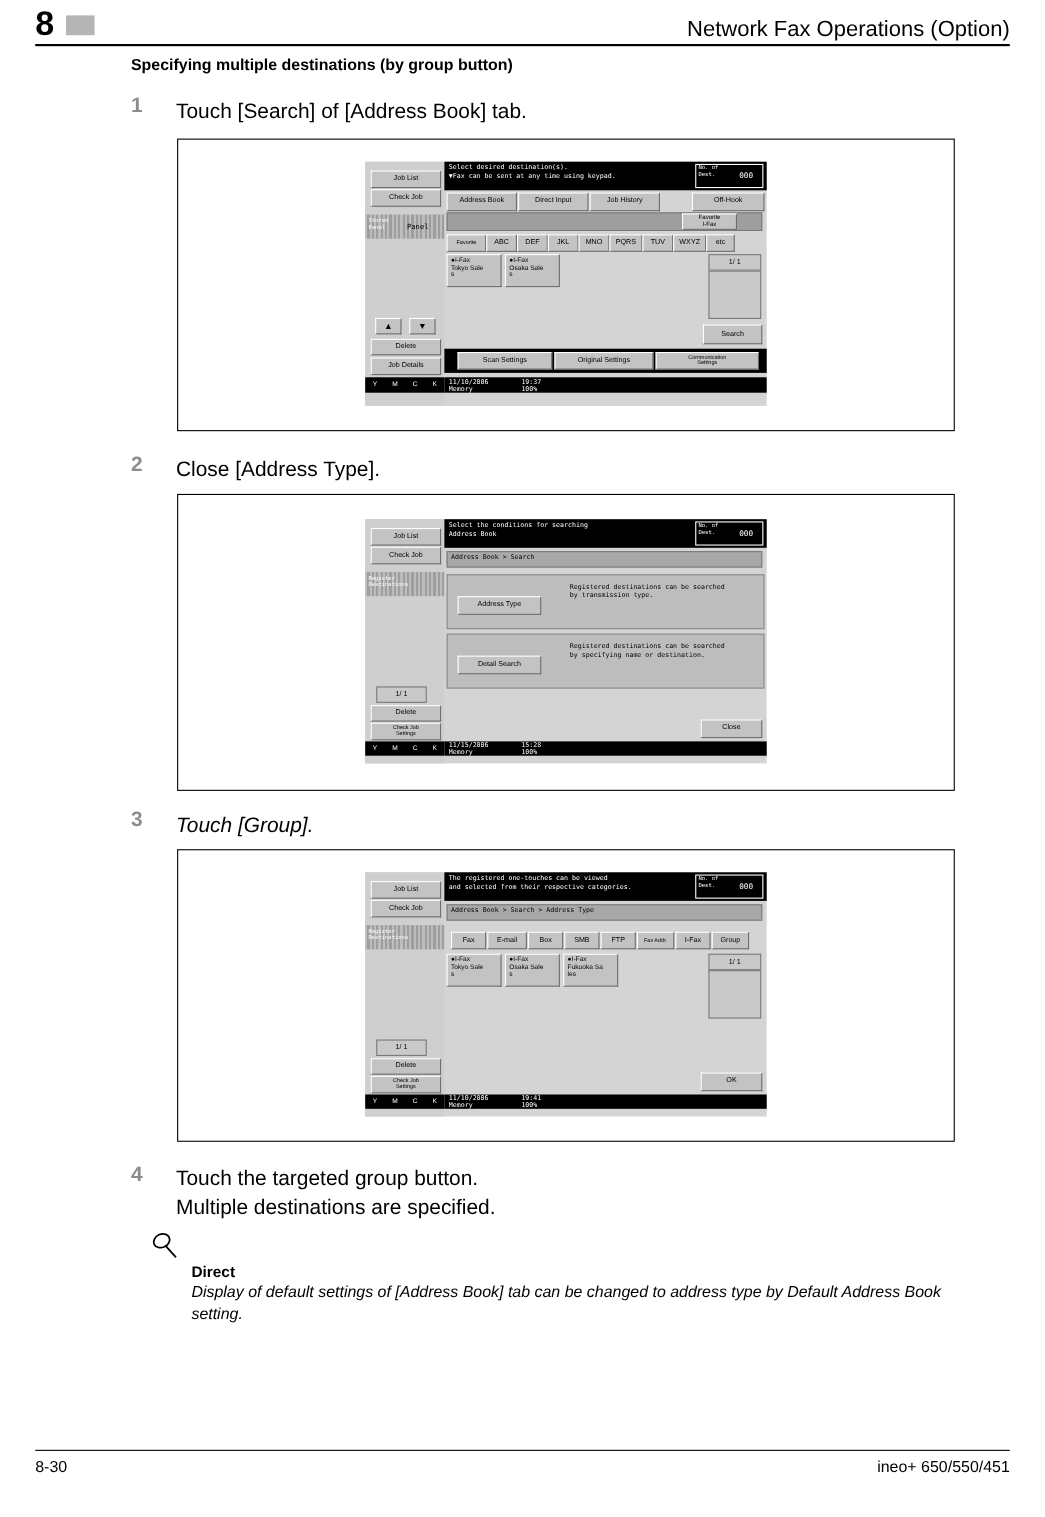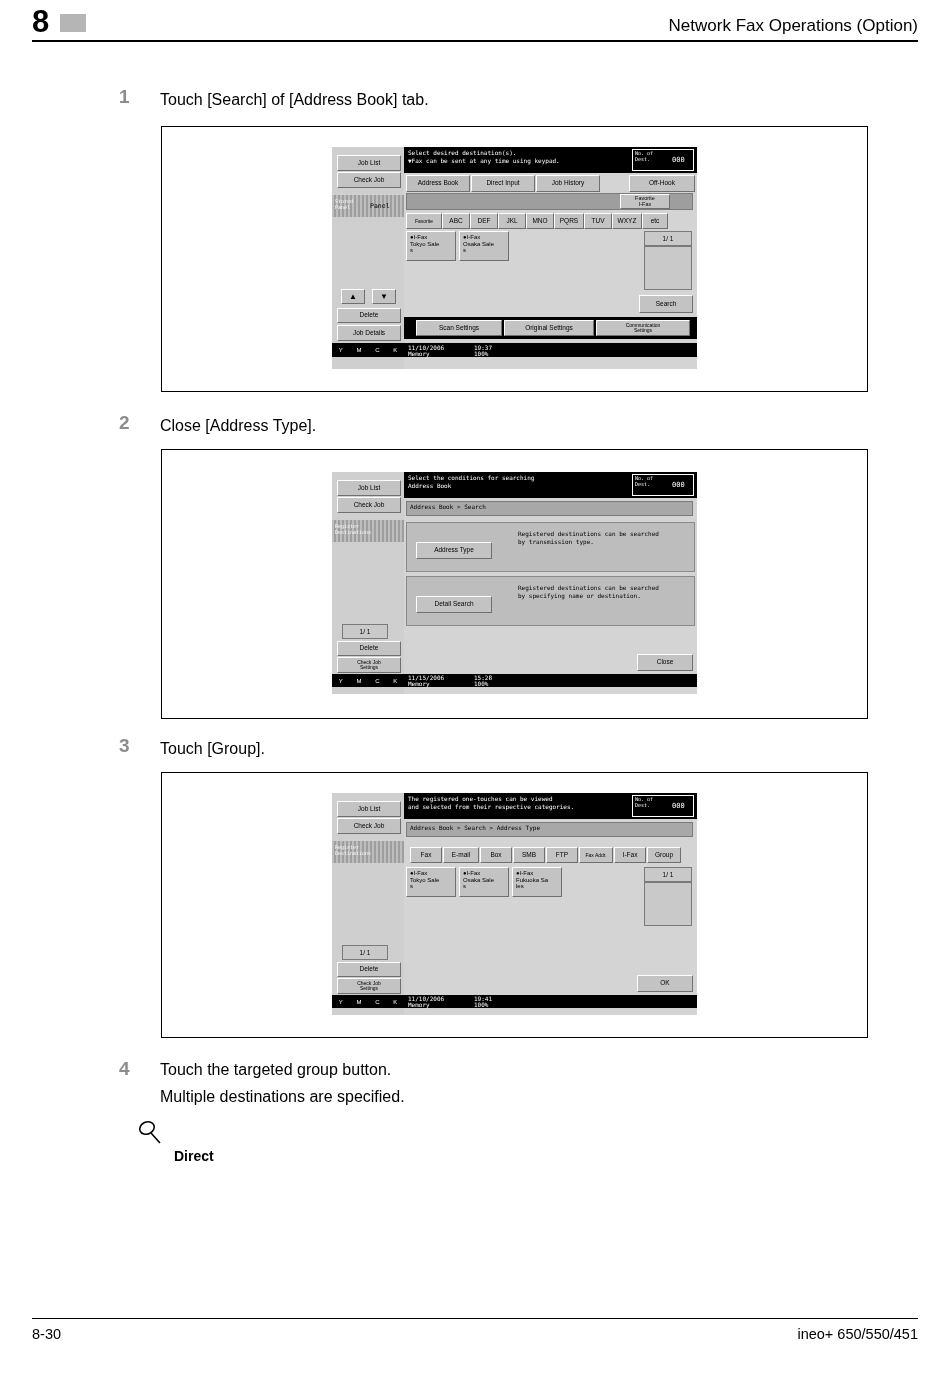--- a/index.html
+++ b/index.html
@@ -7,28 +7,28 @@
     width:950px;height:1379px;background:#ffffff;
     font-family:"Liberation Sans", sans-serif;
     color:#000;position:relative;overflow:hidden;
   }
   .page{position:absolute;inset:0;}
 
   
   .hdr{position:absolute;left:32px;top:10px;width:886px;height:34px;}
   .hdr-num{position:absolute;left:0;top:-6px;font-size:31px;font-weight:bold;letter-spacing:-1px;}
   .hdr-box{position:absolute;left:28px;top:4px;width:26px;height:18px;background:#b5b5b5;}
-  .hdr-title{position:absolute;right:0;top:6px;font-size:17px;}
+  .hdr-title{position:absolute;right:0;top:6px;font-size:20px;}
   .hdr-rule{position:absolute;left:0;top:30px;width:886px;height:2px;background:#000;}
 
   
   .sec-title{position:absolute;left:119px;top:52px;font-size:14.5px;font-weight:bold;}
 
   .stepnum{position:absolute;font-size:19px;font-weight:bold;color:#8c8c8c;}
-  .steptxt{position:absolute;font-size:16px;}
+  .steptxt{position:absolute;font-size:19px;}
 
   .fig{position:absolute;border:1px solid #000;background:#fff;}
 
   
   .panel{position:absolute;background:#d4d4d4;}
   .lcd-left{position:absolute;left:0;top:0;width:72px;height:100%;background:#cfcfcf;}
   .btn{
     position:absolute;background:#c3c3c3;border:1px solid #6f6f6f;
     border-top-color:#ffffff;border-left-color:#ffffff;
     font-size:6.5px;text-align:center;color:#000;line-height:1.05;
@@ -70,20 +70,21 @@
 
 <div class="page">
 
   <div class="hdr">
     <div class="hdr-num">8</div>
     <div class="hdr-box"></div>
     <div class="hdr-title">Network Fax Operations (Option)</div>
     <div class="hdr-rule"></div>
   </div>
 
+  <div class="sec-title">Specifying multiple destinations (by group button)</div>
 
   <div class="stepnum" style="left:119px;top:86px;">1</div>
   <div class="steptxt" style="left:160px;top:91px;">Touch [Search] of [Address Book] tab.</div>
 
   <div class="fig" style="left:161px;top:126px;width:705px;height:264px;">
     <div class="panel" style="left:170px;top:20px;width:365px;height:222px;">
 
       <div class="lcd-left"></div>
       <div class="btn" style="left:5px;top:8px;width:62px;height:14px;">Job List</div>
       <div class="btn" style="left:5px;top:25px;width:62px;height:14px;">Check Job</div>
@@ -202,21 +203,21 @@
       <div class="bottombar" style="left:72px;top:202px;width:293px;height:13px;">
         <span class="mono" style="position:absolute;left:4px;top:0px;">11/15/2006</span>
         <span class="mono" style="position:absolute;left:70px;top:0px;">15:28</span>
         <span class="mono" style="position:absolute;left:4px;top:6px;">Memory</span>
         <span class="mono" style="position:absolute;left:70px;top:6px;">100%</span>
       </div>
     </div>
   </div>
 
   <div class="stepnum" style="left:119px;top:735px;">3</div>
-  <div class="steptxt" style="left:160px;top:740px;">Touch [Group].</div>
+  <div class="steptxt" style="left:160px;top:740px;font-style:italic;">Touch [Group].</div>
 
   <div class="fig" style="left:161px;top:772px;width:705px;height:264px;">
     <div class="panel" style="left:170px;top:20px;width:365px;height:222px;">
 
       <div class="lcd-left"></div>
       <div class="btn" style="left:5px;top:8px;width:62px;height:14px;">Job List</div>
       <div class="btn" style="left:5px;top:25px;width:62px;height:14px;">Check Job</div>
       <div class="hatch" style="left:0px;top:48px;width:72px;height:22px;"></div>
       <div class="lbl white mono" style="left:3px;top:52px;font-size:5px;line-height:1.1;">Register<br>Destinations</div>
       <div class="pagebox" style="left:10px;top:152px;width:44px;height:13px;">1/ 1</div>
@@ -282,18 +283,19 @@
   <div class="steptxt" style="left:160px;top:1061px;">Touch the targeted group button.</div>
   <div class="steptxt" style="left:160px;top:1088px;">Multiple destinations are specified.</div>
 
   <div class="detail-ico">
     <svg width="26" height="26" viewBox="0 0 26 26">
       <ellipse cx="10" cy="9" rx="7.5" ry="6" fill="none" stroke="#000" stroke-width="1.6" transform="rotate(-25 10 9)"></ellipse>
       <line x1="14" y1="14" x2="23" y2="24" stroke="#000" stroke-width="1.6"></line>
     </svg>
   </div>
   <div class="detail-h">Direct</div>
+  <div class="detail-p">Display of default settings of [Address Book] tab can be changed to address type by Default Address Book setting.</div>
 
   <div class="ftr-rule"></div>
   <div class="ftr-l">8-30</div>
   <div class="ftr-r">ineo+ 650/550/451</div>
 
 </div>
 
 </body></html>

